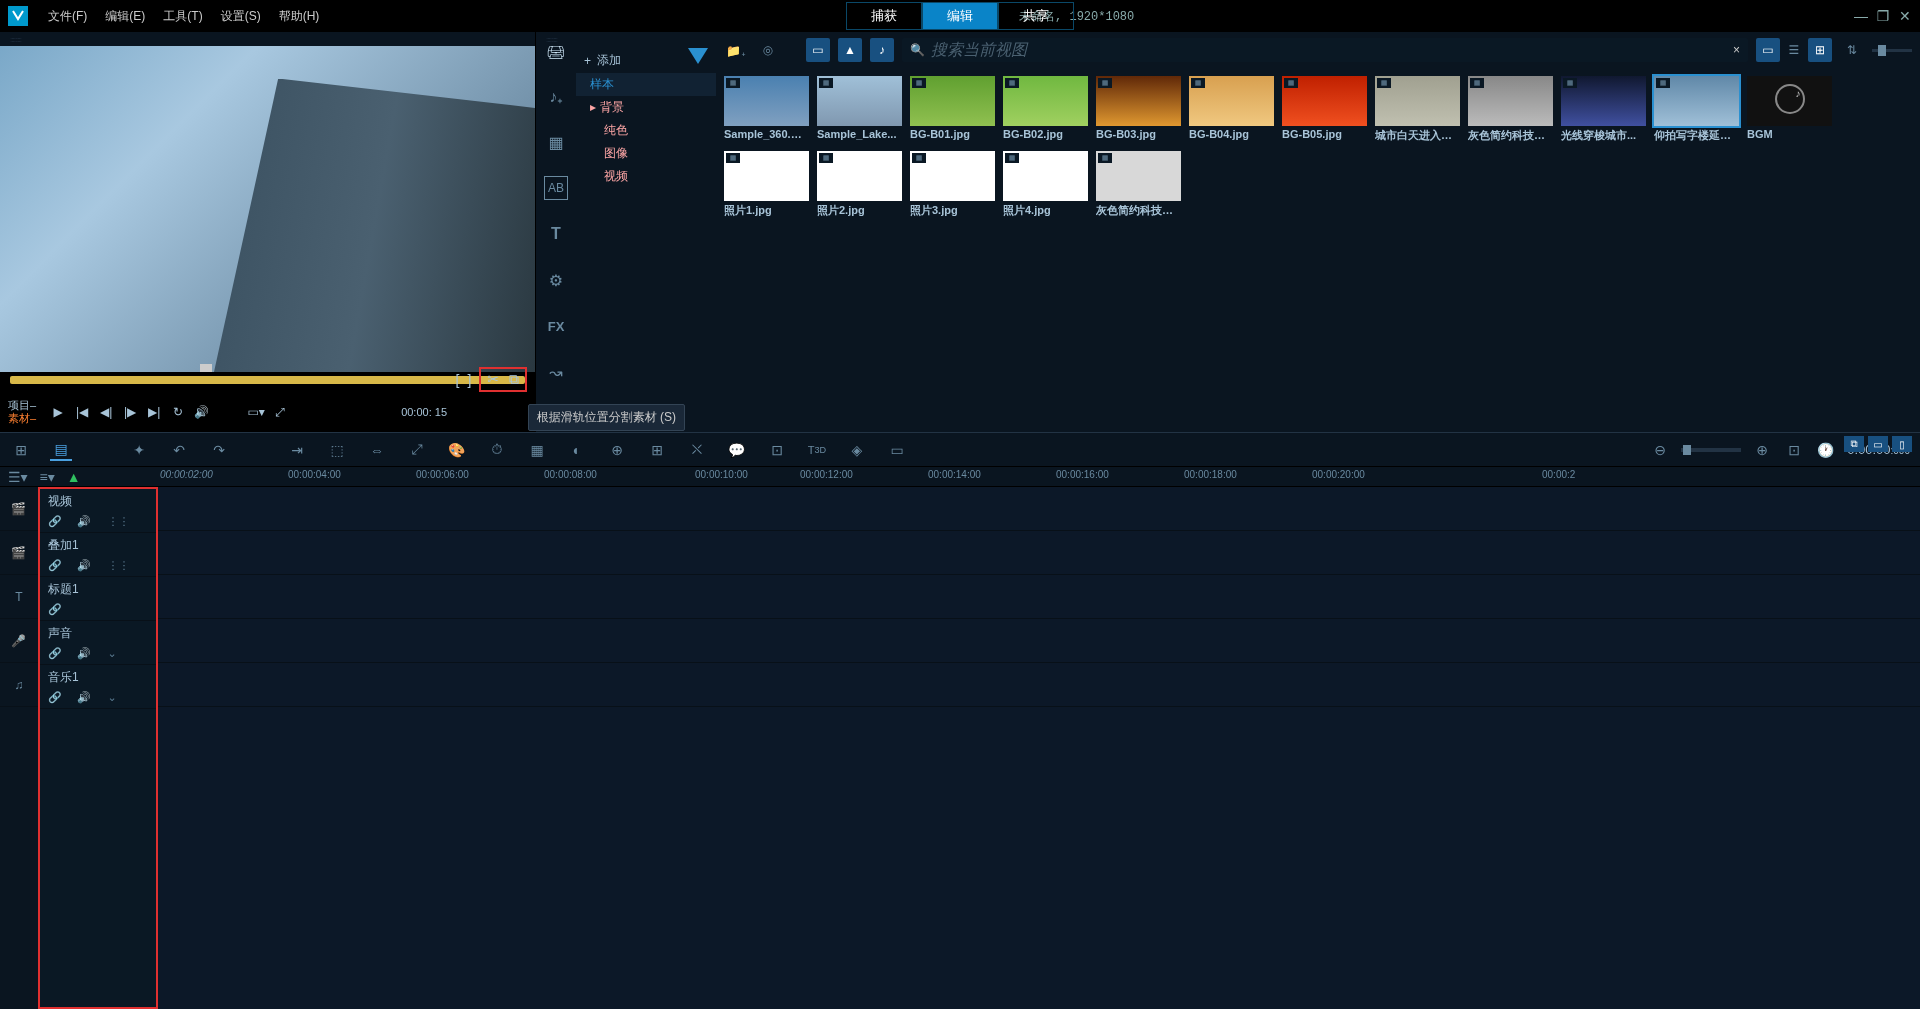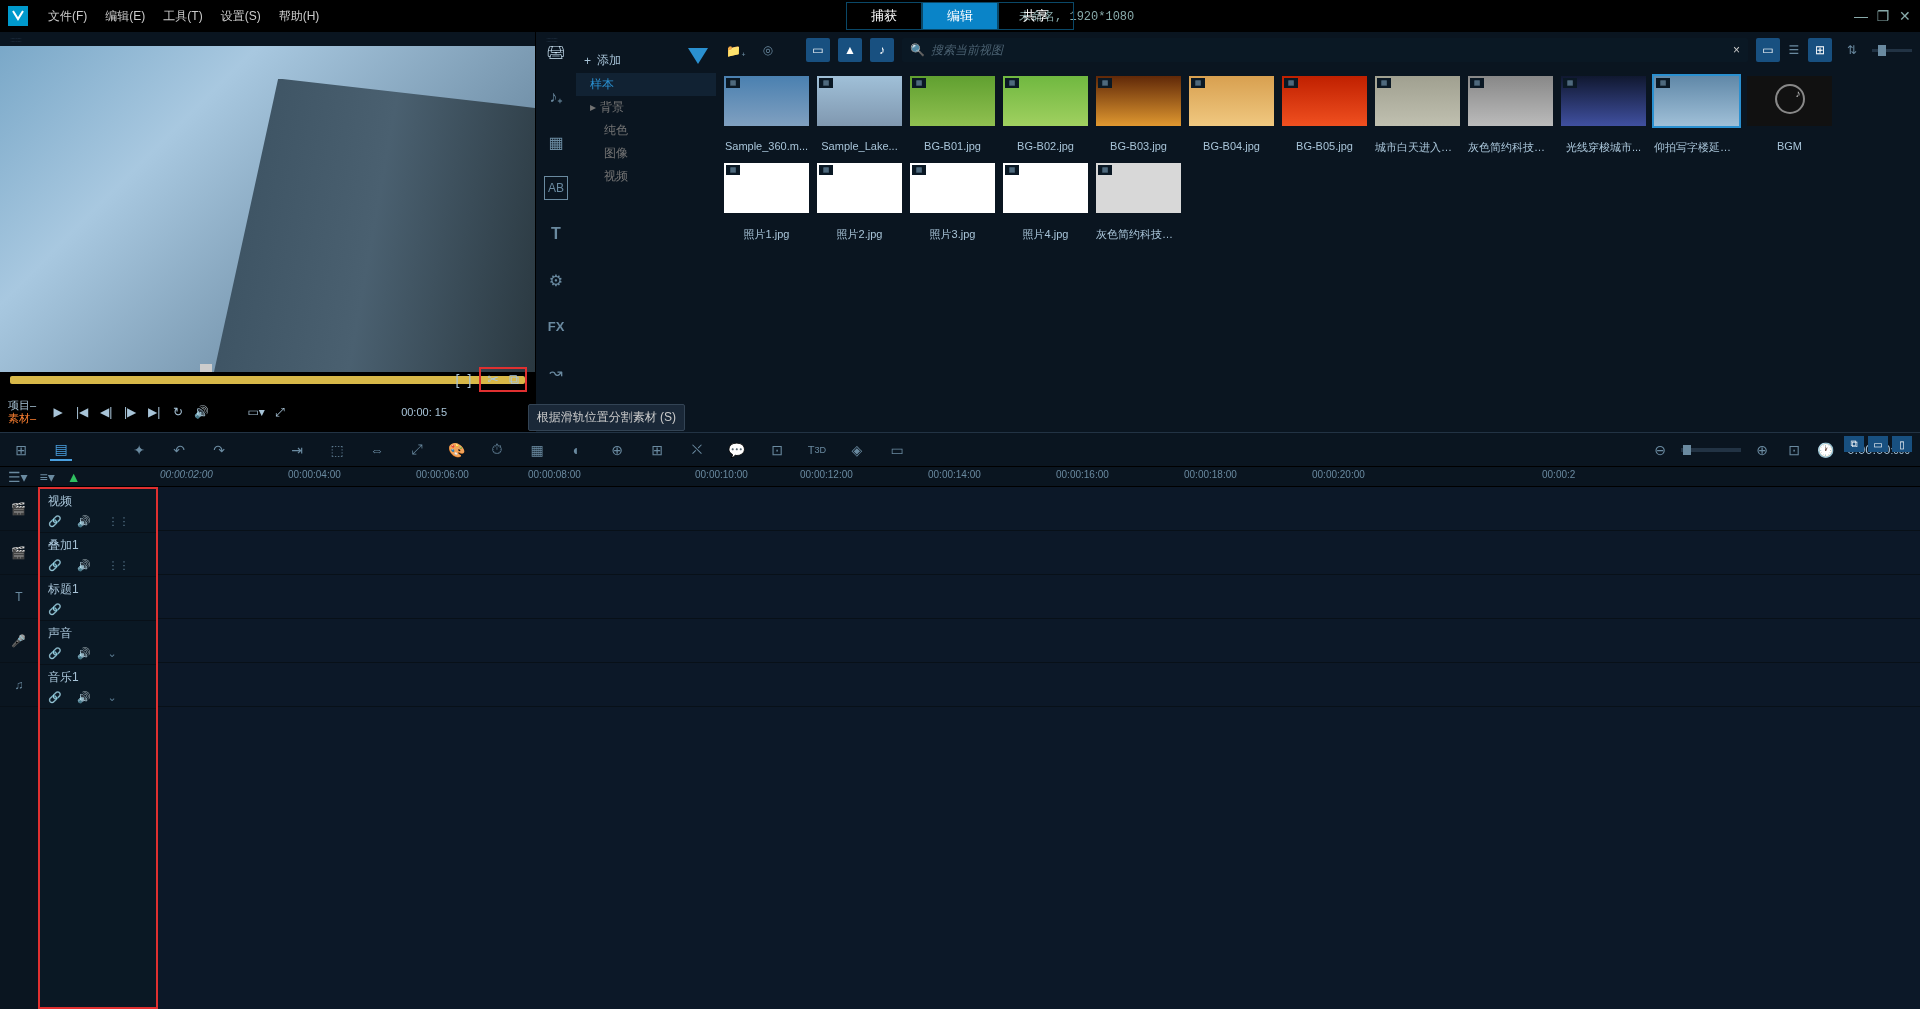--- a/index.html
+++ b/index.html
@@ -30,35 +30,35 @@
 .clip-labels .active { color: #ff8030; }
 .ctrl-btn { width: 20px; height: 20px; display: flex; align-items: center; justify-content: center; color: #a8c4d8; cursor: pointer; font-size: 12px; }
 .tc { color: #a8c4d8; font-size: 11px; position: absolute; right: 88px; }
 .tooltip { position: absolute; right: -150px; top: 12px; background: #1a2838; border: 1px solid #345; padding: 4px 8px; color: #ccc; font-size: 12px; z-index: 10; border-radius: 2px; }
 .library { flex: 1; display: flex; background: #0a1520; border-left: 1px solid #000; }
 .sidebar { width: 40px; background: #0a1520; display: flex; flex-direction: column; padding-top: 6px; gap: 22px; align-items: center; }
 .side-icon { width: 24px; height: 24px; display: flex; align-items: center; justify-content: center; color: #6a8aa0; cursor: pointer; font-size: 16px; }
 .side-icon.active { color: #d0e8f8; }
 .tree { width: 140px; background: #0a1520; padding-top: 8px; }
 .tree-add { display: flex; align-items: center; gap: 6px; padding: 4px 8px; color: #a8c4d8; }
-.tree-item { padding: 3px 14px; color: #737373; cursor: pointer; font-size: 12px; }
+.tree-item { padding: 3px 14px; color: #fca5a5; cursor: pointer; font-size: 12px; }
 .tree-item.selected { color: #2a90d0; background: #123; }
 .tree-sub { padding-left: 28px; font-family: Liberation Mono, monospace; }
 .browser { flex: 1; background: #0a1520; display: flex; flex-direction: column; }
 .browser-bar { height: 36px; display: flex; align-items: center; gap: 8px; padding: 0 8px; }
 .bbar-btn { width: 24px; height: 24px; display: flex; align-items: center; justify-content: center; color: #6a8aa0; cursor: pointer; border-radius: 2px; }
 .bbar-btn.active { background: #185080; color: #fff; }
 .search { flex: 1; background: #0a1824; border-radius: 2px; height: 24px; display: flex; align-items: center; padding: 0 8px; gap: 6px; }
-.search input { flex: 1; background: transparent; border: none; color: #15803d; outline: none; font-style: italic; font-size: 12px; }
+.search input { flex: 1; background: transparent; border: none; color: #15803d; outline: none; font-style: italic; font-size: 16px; }
 .search input::placeholder { color: #4a6070; }
 .view-btns { display: flex; gap: 2px; }
 .thumbs { padding: 8px; display: flex; flex-wrap: wrap; gap: 8px; align-content: flex-start; }
 .thumb { width: 85px; display: flex; flex-direction: column; cursor: pointer; }
 .thumb-img { width: 85px; height: 50px; background: #234; position: relative; }
-.thumb-label { text-align: center; font-size: 11px; color: #a8c4d8; padding-top: 14px; white-space: nowrap; overflow: hidden; text-overflow: ellipsis; }
+.thumb-label { font-size: 11px; color: #a8c4d8; padding-top: 2px; white-space: nowrap; overflow: hidden; text-overflow: ellipsis; font-weight: bold; }
 .thumb-badge { position: absolute; top: 2px; left: 2px; width: 14px; height: 10px; background: #0a1824; color: #6a8aa0; font-size: 7px; display: flex; align-items: center; justify-content: center; }
 .thumb.selected .thumb-img { outline: 2px solid #2a90d0; }
 .timeline-panel { background: #0a1520; height: 577px; border-top: 1px solid #234; display: flex; flex-direction: column; }
 .tl-toolbar { height: 34px; background: #0a1520; display: flex; align-items: center; padding: 0 10px; gap: 18px; border-bottom: 1px solid #000; }
 .tl-tool { width: 22px; height: 22px; display: flex; align-items: center; justify-content: center; color: #6a8aa0; cursor: pointer; font-size: 14px; }
 .tl-tool.active { color: #4aa0e0; border-bottom: 2px solid #4aa0e0; }
 .tl-spacer { width: 20px; }
 .tl-right { margin-left: auto; display: flex; align-items: center; gap: 10px; }
 .zoom-slider { width: 60px; height: 4px; background: #234; position: relative; }
 .zoom-knob { position: absolute; left: 2px; top: -3px; width: 8px; height: 10px; background: #6a8aa0; }
@@ -353,21 +353,21 @@
   <div class="tl-ruler">
     <div class="ruler-head">
       <span class="ruler-btn">☰▾</span>
       <span class="ruler-btn">≡▾</span>
       <span class="ruler-btn green">▲</span>
     </div>
     <div class="ruler-ticks" id="ticks">
         <span class="tick" style="left: 0px; font-style: italic;">00:00:02:00</span>
         <span class="tick" style="left: 128px;">00:00:04:00</span>
         <span class="tick" style="left: 256px;">00:00:06:00</span>
-        <span class="tick" style="left: 368px;">00:00:08:00</span>
+        <span class="tick" style="left: 384px;">00:00:08:00</span>
         <span class="tick" style="left: 512px; margin-left: 23px;">00:00:10:00</span>
         <span class="tick" style="left: 640px;">00:00:12:00</span>
         <span class="tick" style="left: 768px;">00:00:14:00</span>
         <span class="tick" style="left: 896px;">00:00:16:00</span>
         <span class="tick" style="left: 1024px;">00:00:18:00</span>
         <span class="tick" style="left: 1152px; text-align: right;">00:00:20:00</span>
         <span class="tick" style="left: 1349px; padding-left: 33px;">00:00:2</span>
       </div>
   </div>
   <div class="tracks-area">

